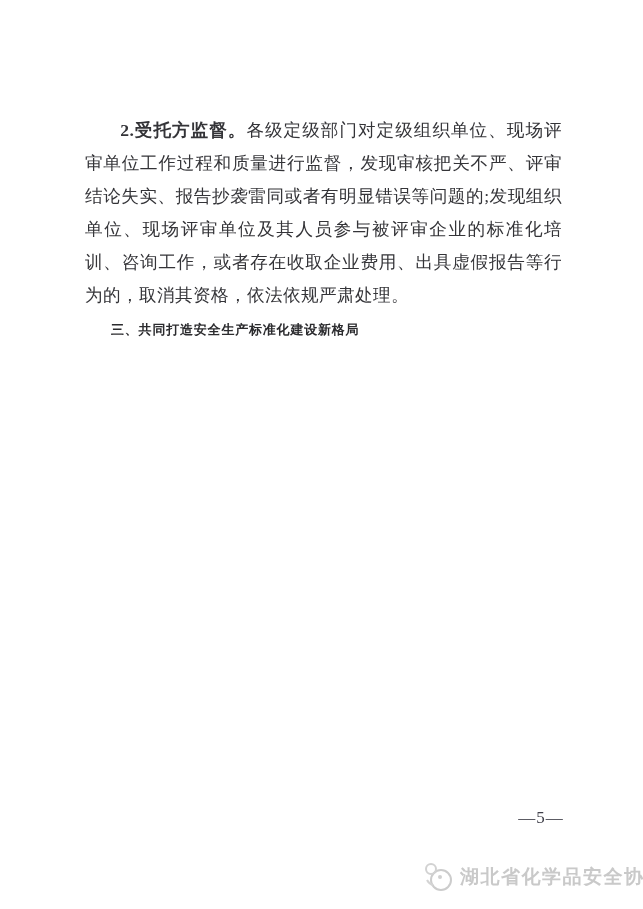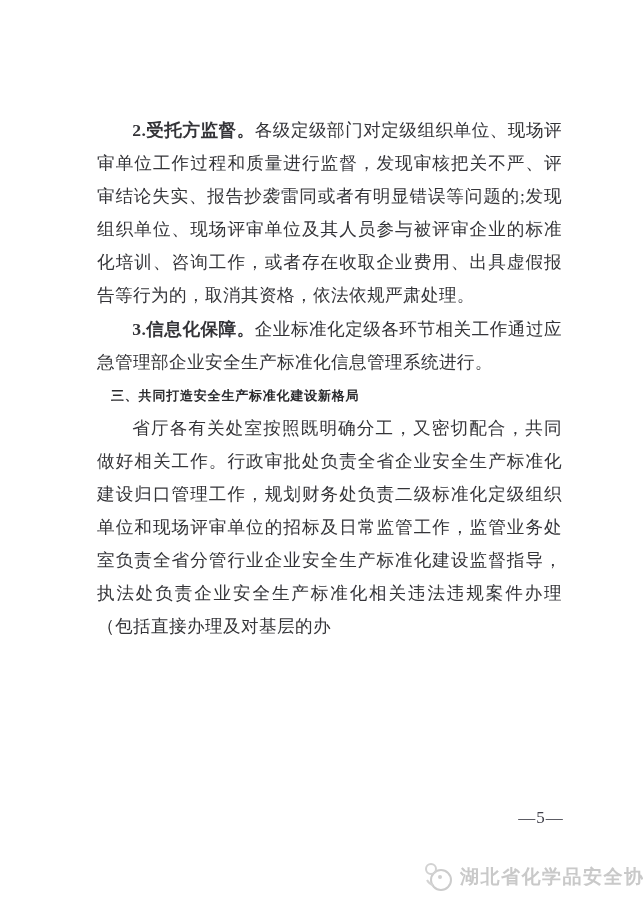--- a/index.html
+++ b/index.html
@@ -29,21 +29,20 @@
     margin: 0;
     font-size: 17.6px;
     line-height: 33.1px;
     color: #343438;
     text-align: justify;
     text-justify: inter-character;
     letter-spacing: 0.4px;
   }
   .para.indent {
     text-indent: 2em;
-    margin-left: 12px;
   }
   .para .lead {
     font-weight: bold;
   }
   .section-heading {
     margin: 0;
     font-family: "Liberation Sans", "DejaVu Sans", sans-serif;
     font-weight: bold;
     font-size: 13px;
     line-height: 33.1px;
@@ -87,25 +86,23 @@
 </head>
 <body>
 
 <div class="page">
 
   <div class="text-block">
 
 
     <p class="para indent"><span class="lead">2.受托方监督。</span><span>各级定级部门对定级组织单位、现场评审单位工作过程和质量进行监督，发现审核把关不严、评审结论失实、报告抄袭雷同或者有明显错误等问题的;发现组织单位、现场评审单位及其人员参与被评审企业的标准化培训、咨询工作，或者存在收取企业费用、出具虚假报告等行为的，取消其资格，依法依规严肃处理。</span></p>
 
-    <p class="para indent"><span class="lead">3.信息化保障。</span><span>企业标准化定级各环节相关工作通过应急管理部企业安全生产标准化信息管理系统进行。</span></p>
 
     <h3 class="section-heading">三、共同打造安全生产标准化建设新格局</h3>
 
-    <p class="para indent">省厅各有关处室按照既明确分工，又密切配合，共同做好相关工作。行政审批处负责全省企业安全生产标准化建设归口管理工作，规划财务处负责二级标准化定级组织单位和现场评审单位的招标及日常监管工作，监管业务处室负责全省分管行业企业安全生产标准化建设监督指导，执法处负责企业安全生产标准化相关违法违规案件办理（包括直接办理及对基层的办</p>
 
   </div>
 
   <div class="page-number">—5—</div>
 
   <div class="watermark">
     <span class="wm-logo">
       <svg viewBox="0 0 32 34" width="32" height="34" xmlns="http://www.w3.org/2000/svg">
         <circle cx="18" cy="20" r="10" fill="none" stroke="#cccccc" stroke-width="2"></circle>
         <circle cx="8" cy="9" r="5" fill="none" stroke="#d2d2d2" stroke-width="2"></circle>

